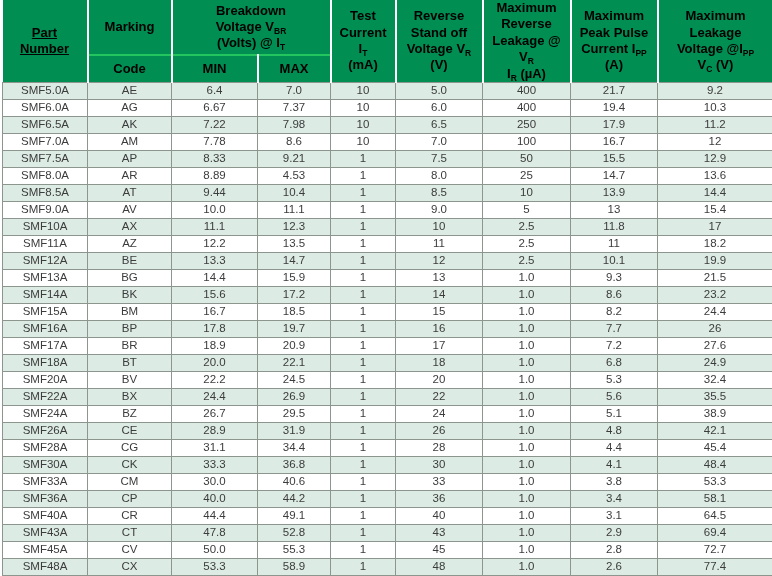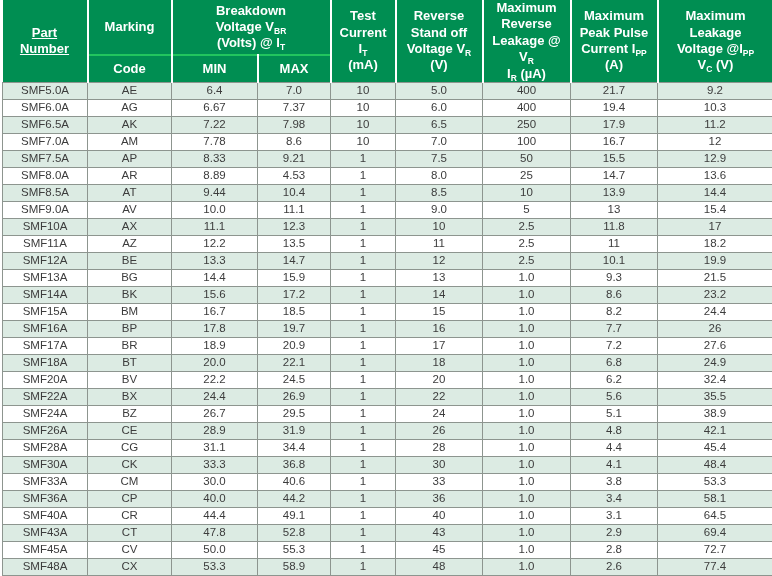--- a/index.html
+++ b/index.html
@@ -21,21 +21,21 @@
   col.c-marking{width:84px}
   col.c-min{width:86px}
   col.c-max{width:73px}
   col.c-test{width:65px}
   col.c-vr{width:87px}
   col.c-ir{width:88px}
   col.c-ipp{width:87px}
   col.c-vc{width:115px}
 
   thead th{
-    background:var(--green);color:#ffffff;font-weight:bold;
+    background:var(--green);color:#000000;font-weight:bold;
     font-size:13px;line-height:1.26;letter-spacing:0;
     border:2px solid #fff;border-top:none;border-bottom:none;
     vertical-align:middle;text-align:center;padding:0;
   }
   thead tr.r1{height:53px}
   thead tr.r2{height:26px}
   thead tr.r2 th{border-top:2px solid #22c55e;}
   thead th.part{border-left:none;text-decoration:underline;}
   thead th.vc{border-right:none;}
 
@@ -311,21 +311,21 @@
         <td>24.9</td>
       </tr>
       <tr>
         <td>SMF20A</td>
         <td>BV</td>
         <td>22.2</td>
         <td>24.5</td>
         <td>1</td>
         <td>20</td>
         <td>1.0</td>
-        <td>6.2</td>
+        <td>5.3</td>
         <td>32.4</td>
       </tr>
       <tr>
         <td>SMF22A</td>
         <td>BX</td>
         <td>24.4</td>
         <td>26.9</td>
         <td>1</td>
         <td>22</td>
         <td>1.0</td>

